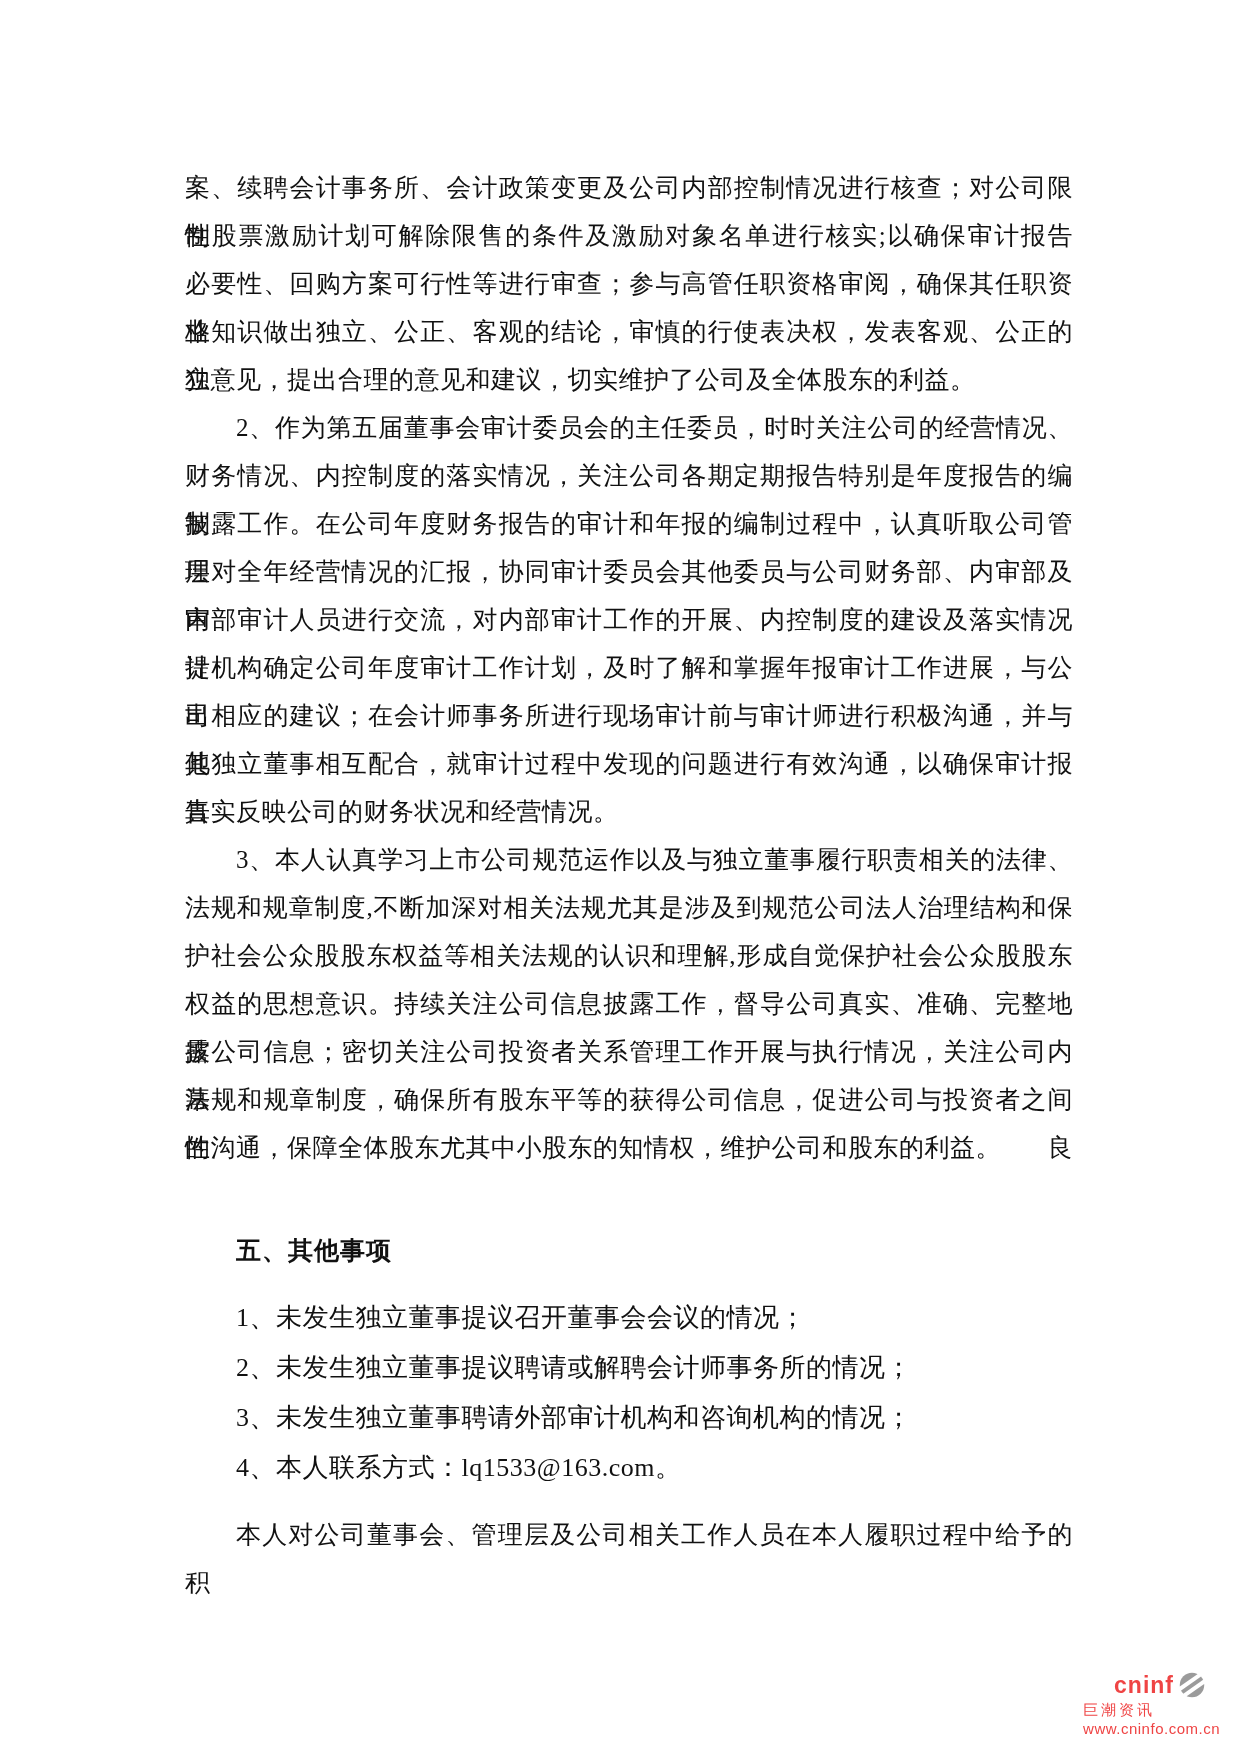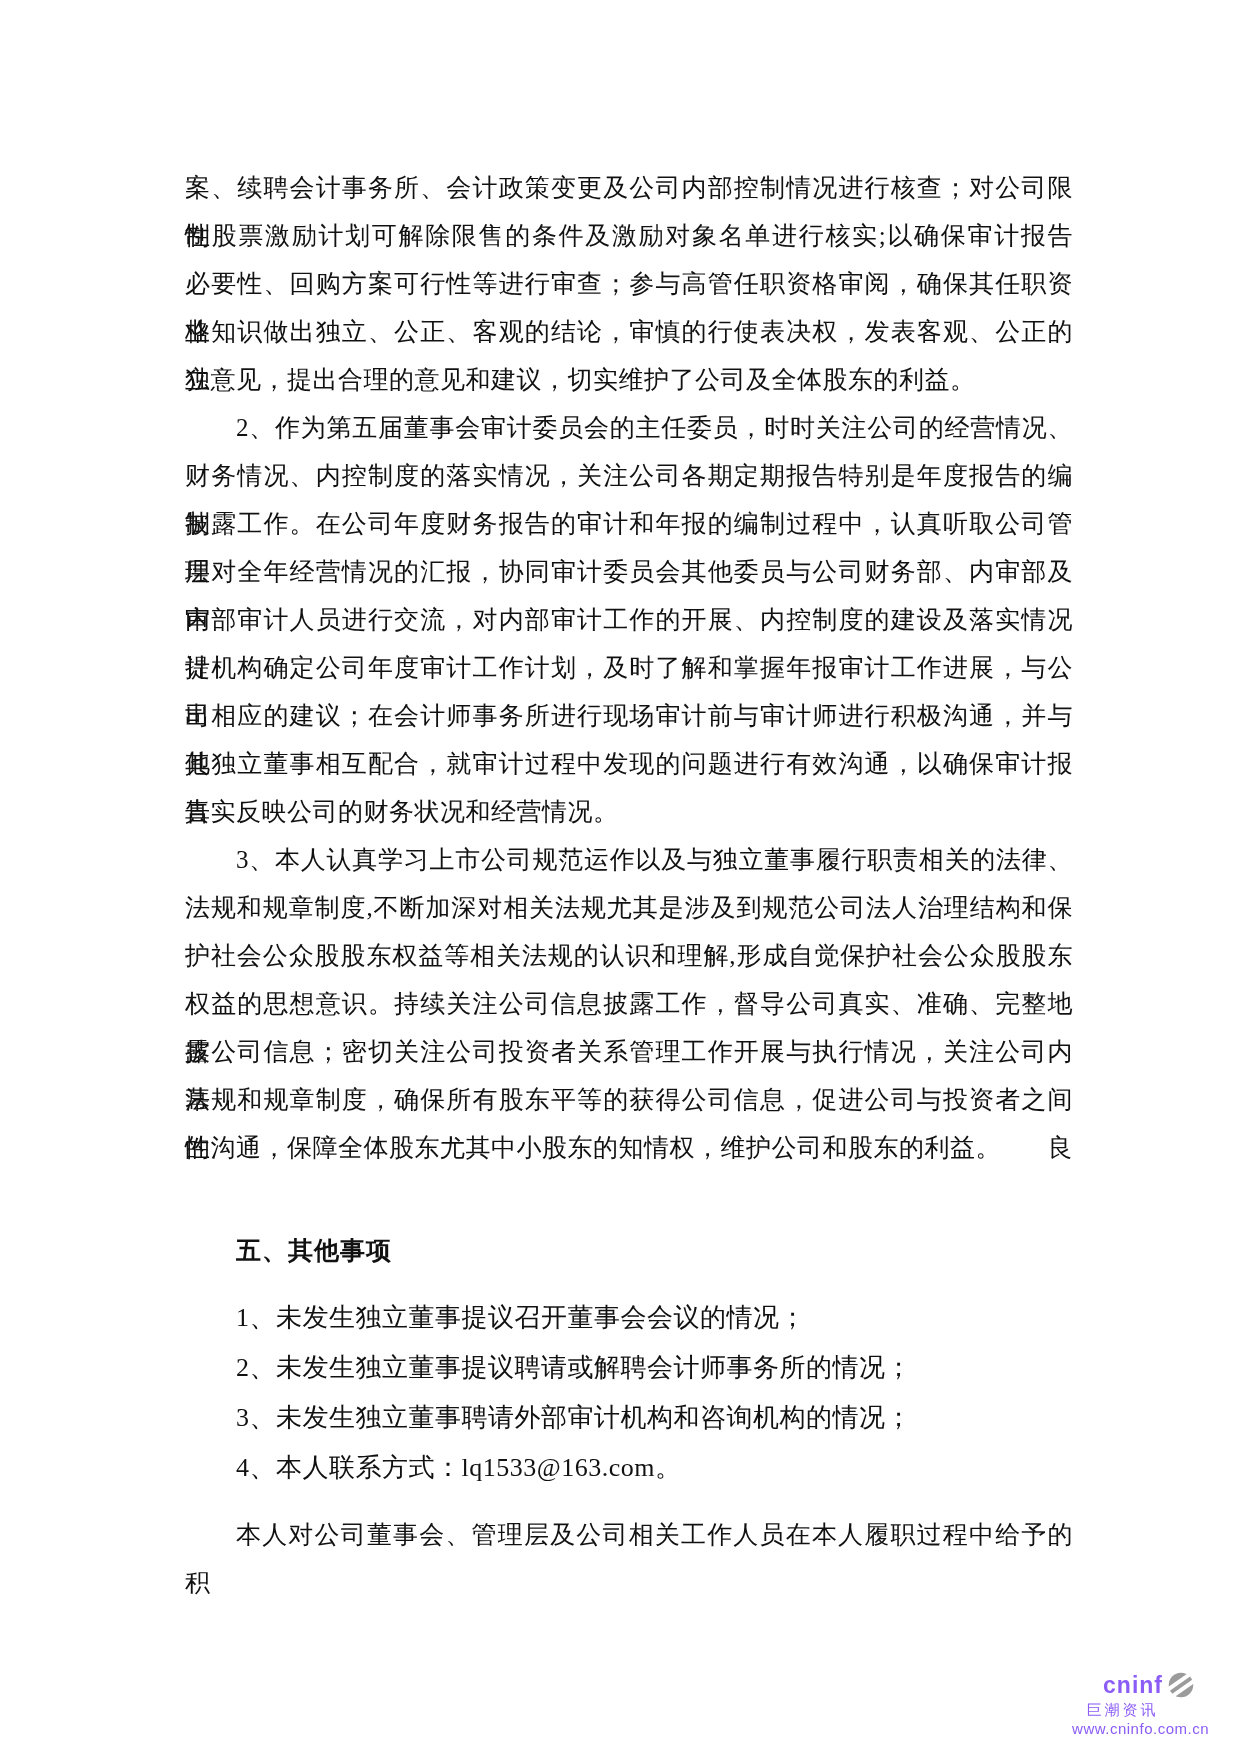--- a/index.html
+++ b/index.html
@@ -48,24 +48,24 @@
     height: 50px;
     line-height: 50px;
     font-size: 26px;
     text-indent: 51px;
     letter-spacing: 0.5px;
     white-space: nowrap;
   }
   .closing { margin-top: 18px; }
   .watermark {
     position: absolute;
-    right: 22px;
+    right: 11px;
     bottom: 18px;
-    text-align: center;
-    color: #8b5cf6;
+    text-align: left;
+    color: #ef4444;
     font-family: "Liberation Sans", "DejaVu Sans", sans-serif;
     line-height: 1;
   }
   .wm-top {
     display: flex;
     align-items: center;
     justify-content: flex-end;
     padding-right: 14px;
     gap: 4px;
   }

